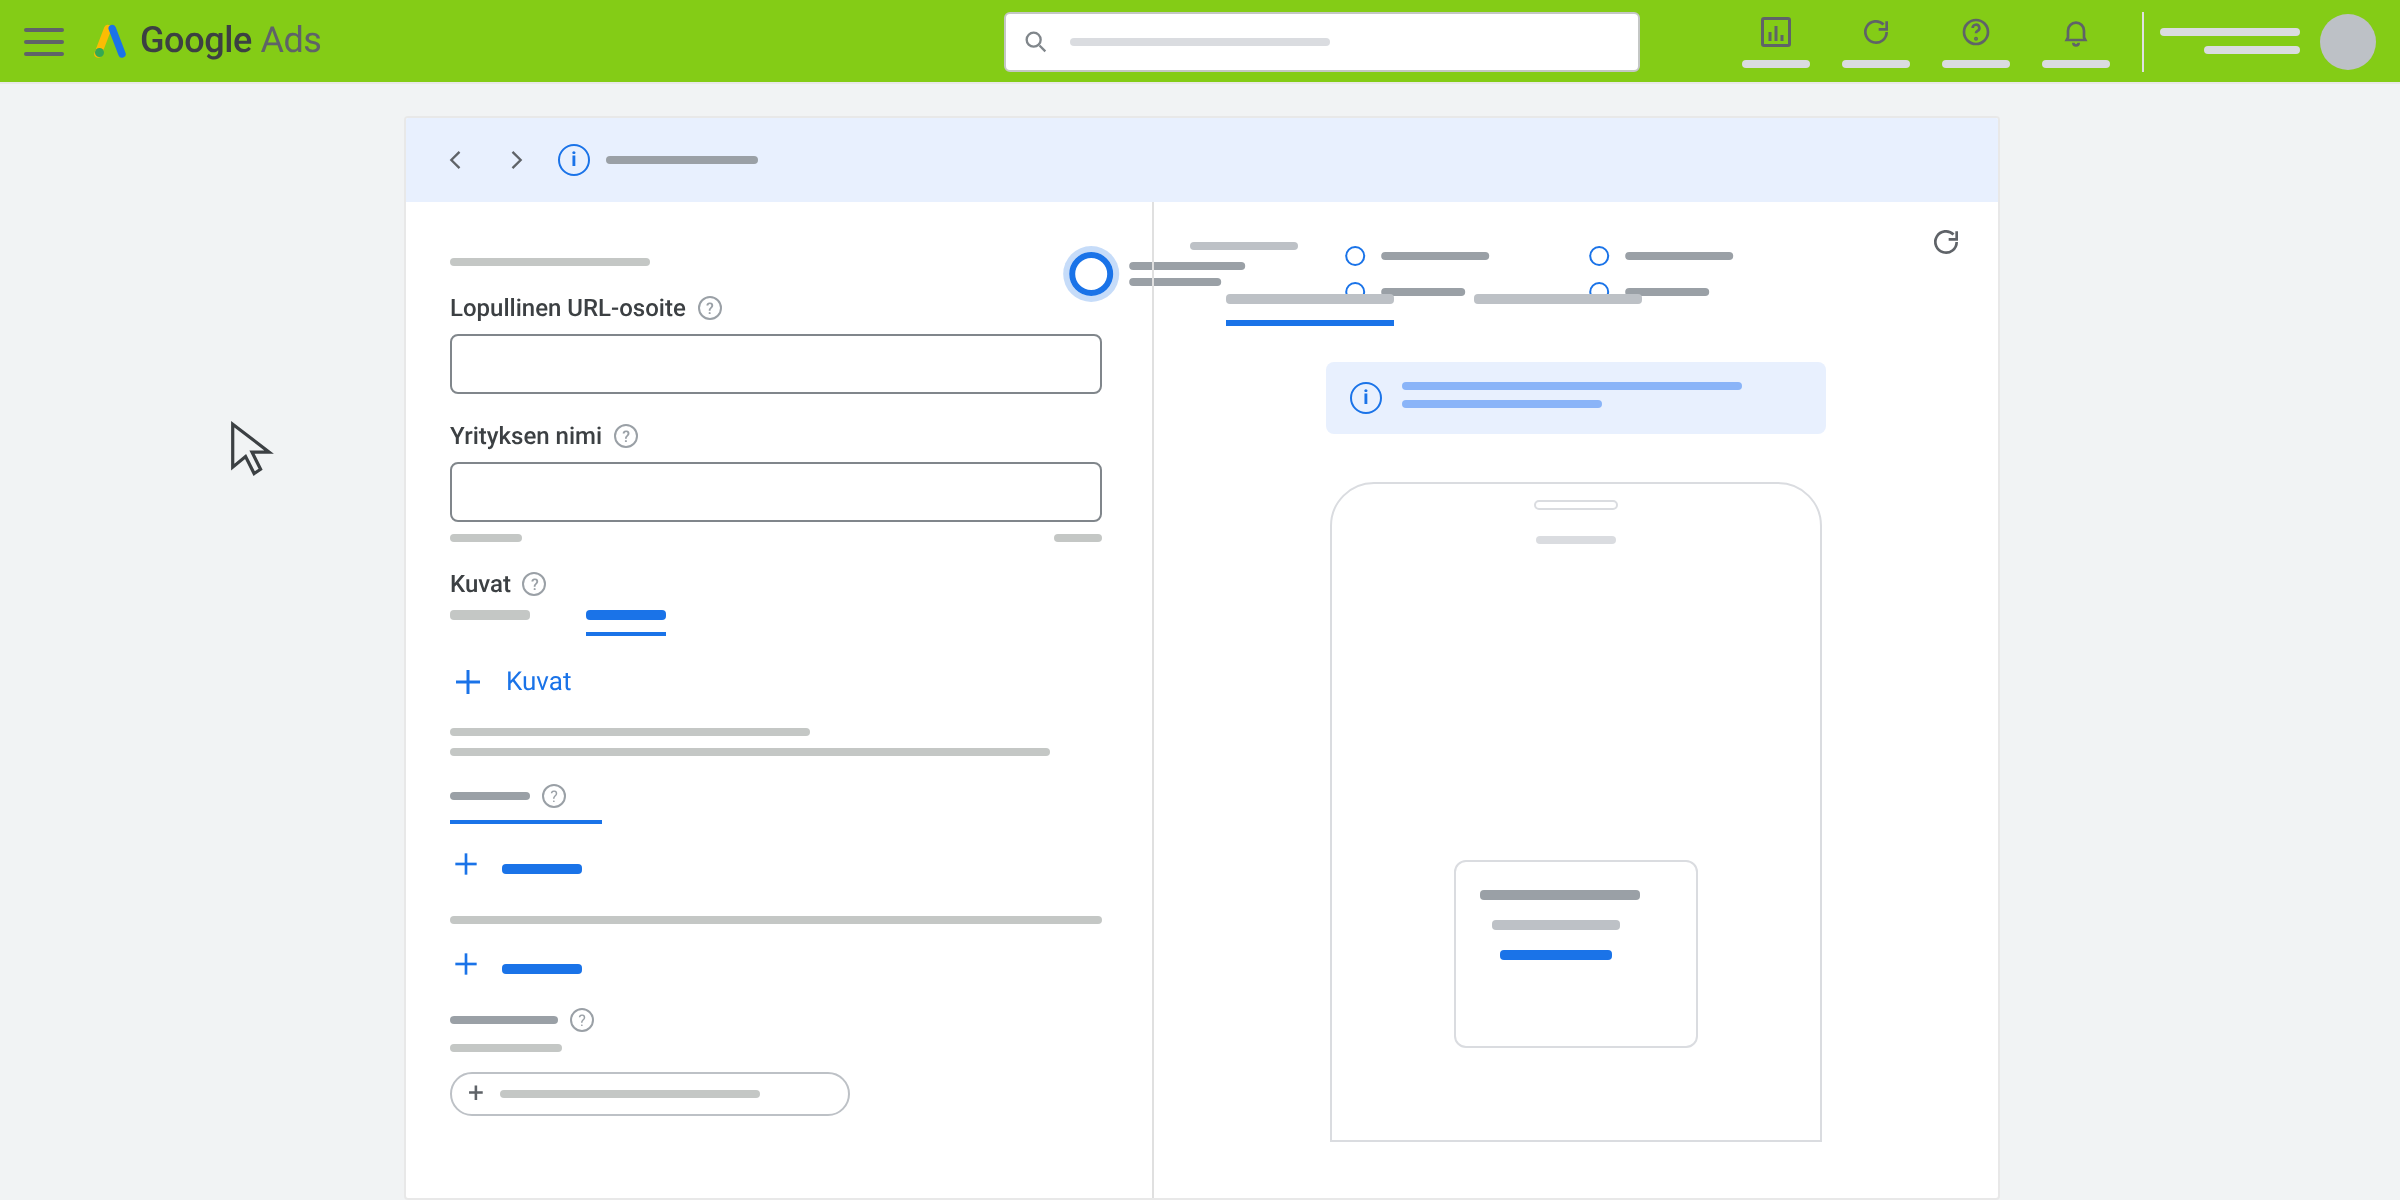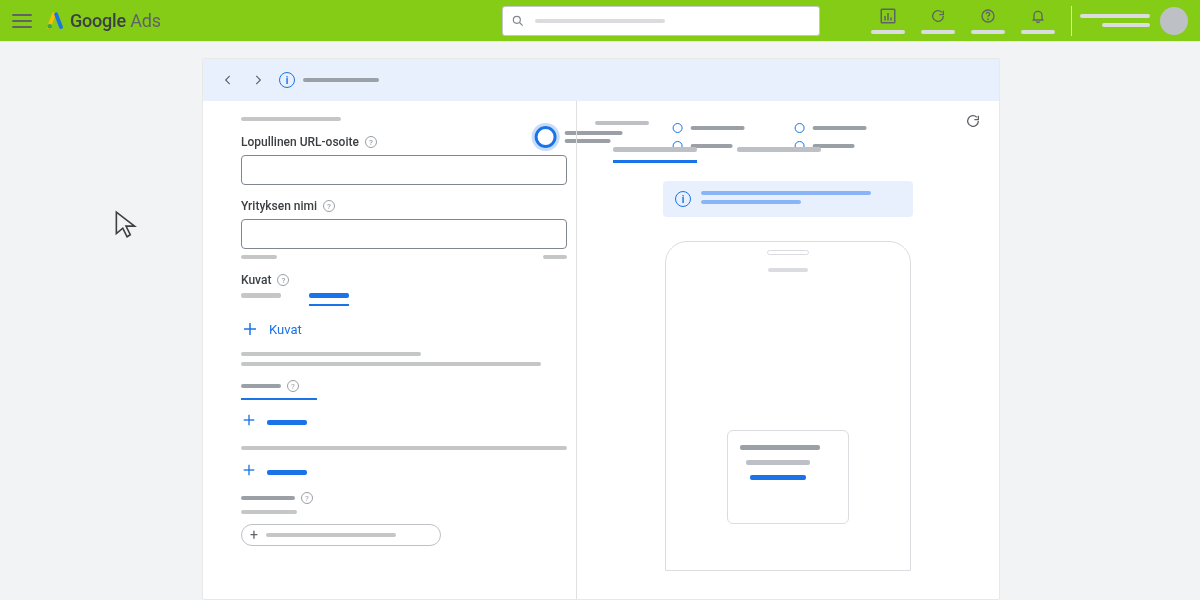--- a/index.html
+++ b/index.html
@@ -44,21 +44,21 @@
   .step .circ { width:10px; height:10px; border:1.5px solid #1a73e8; border-radius:50%; }
   .step .circ.big { width:22px; height:22px; border-width:3px; box-shadow: 0 0 0 3px rgba(26,115,232,.25);}
   .step .twoph { display:flex; flex-direction:column; gap:4px;}
   .step .twoph span { height:4px; background:#9aa0a6; border-radius:2px; }
   .step.active .twoph span { width:60px; }
   .step .twoph span:nth-child(1){width:58px;} .step .twoph span:nth-child(2){width:46px;}
   .stepcol { display:flex; flex-direction:column; gap:8px;}
   .stepcol .step { }
 
   
-  .formcol { position:absolute; left:16px; top:42px; width:373px; bottom:0; padding: 16px 22px; overflow:hidden;}
+  .formcol { position:absolute; left:0; top:42px; width:373px; bottom:0; padding: 28px 22px; overflow:hidden;}
   .sec-ph { height:4px; background:#c4c7c5; border-radius:2px; }
   .label { font-size:12px; color:#3c4043; font-weight:500; display:flex; align-items:center; gap:6px; margin-top:14px;}
   .help { width:12px; height:12px; border:1px solid #9aa0a6; border-radius:50%; display:inline-flex; align-items:center; justify-content:center; font-size:8px; color:#9aa0a6;}
   .txtinput { margin-top:6px; width:326px; height:30px; border:1px solid #80868b; border-radius:4px; background:#fff; }
   .subrow { margin-top:6px; display:flex; justify-content:space-between; width:326px;}
   .subrow span { height:4px; background:#c4c7c5; border-radius:2px; }
   .tabs { margin-top:6px; display:flex; gap:28px; width:326px;}
   .tab { padding-bottom:6px; }
   .tab .tph{ height:5px; width:70px; background:#c4c7c5; border-radius:2px;}
   .tab.active { border-bottom:2px solid #1a73e8;}

